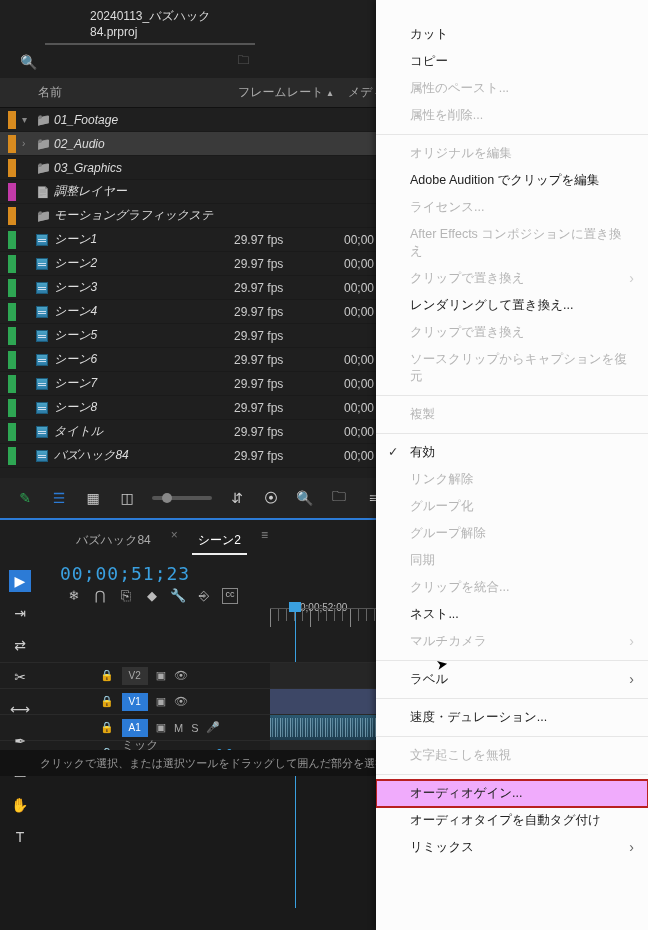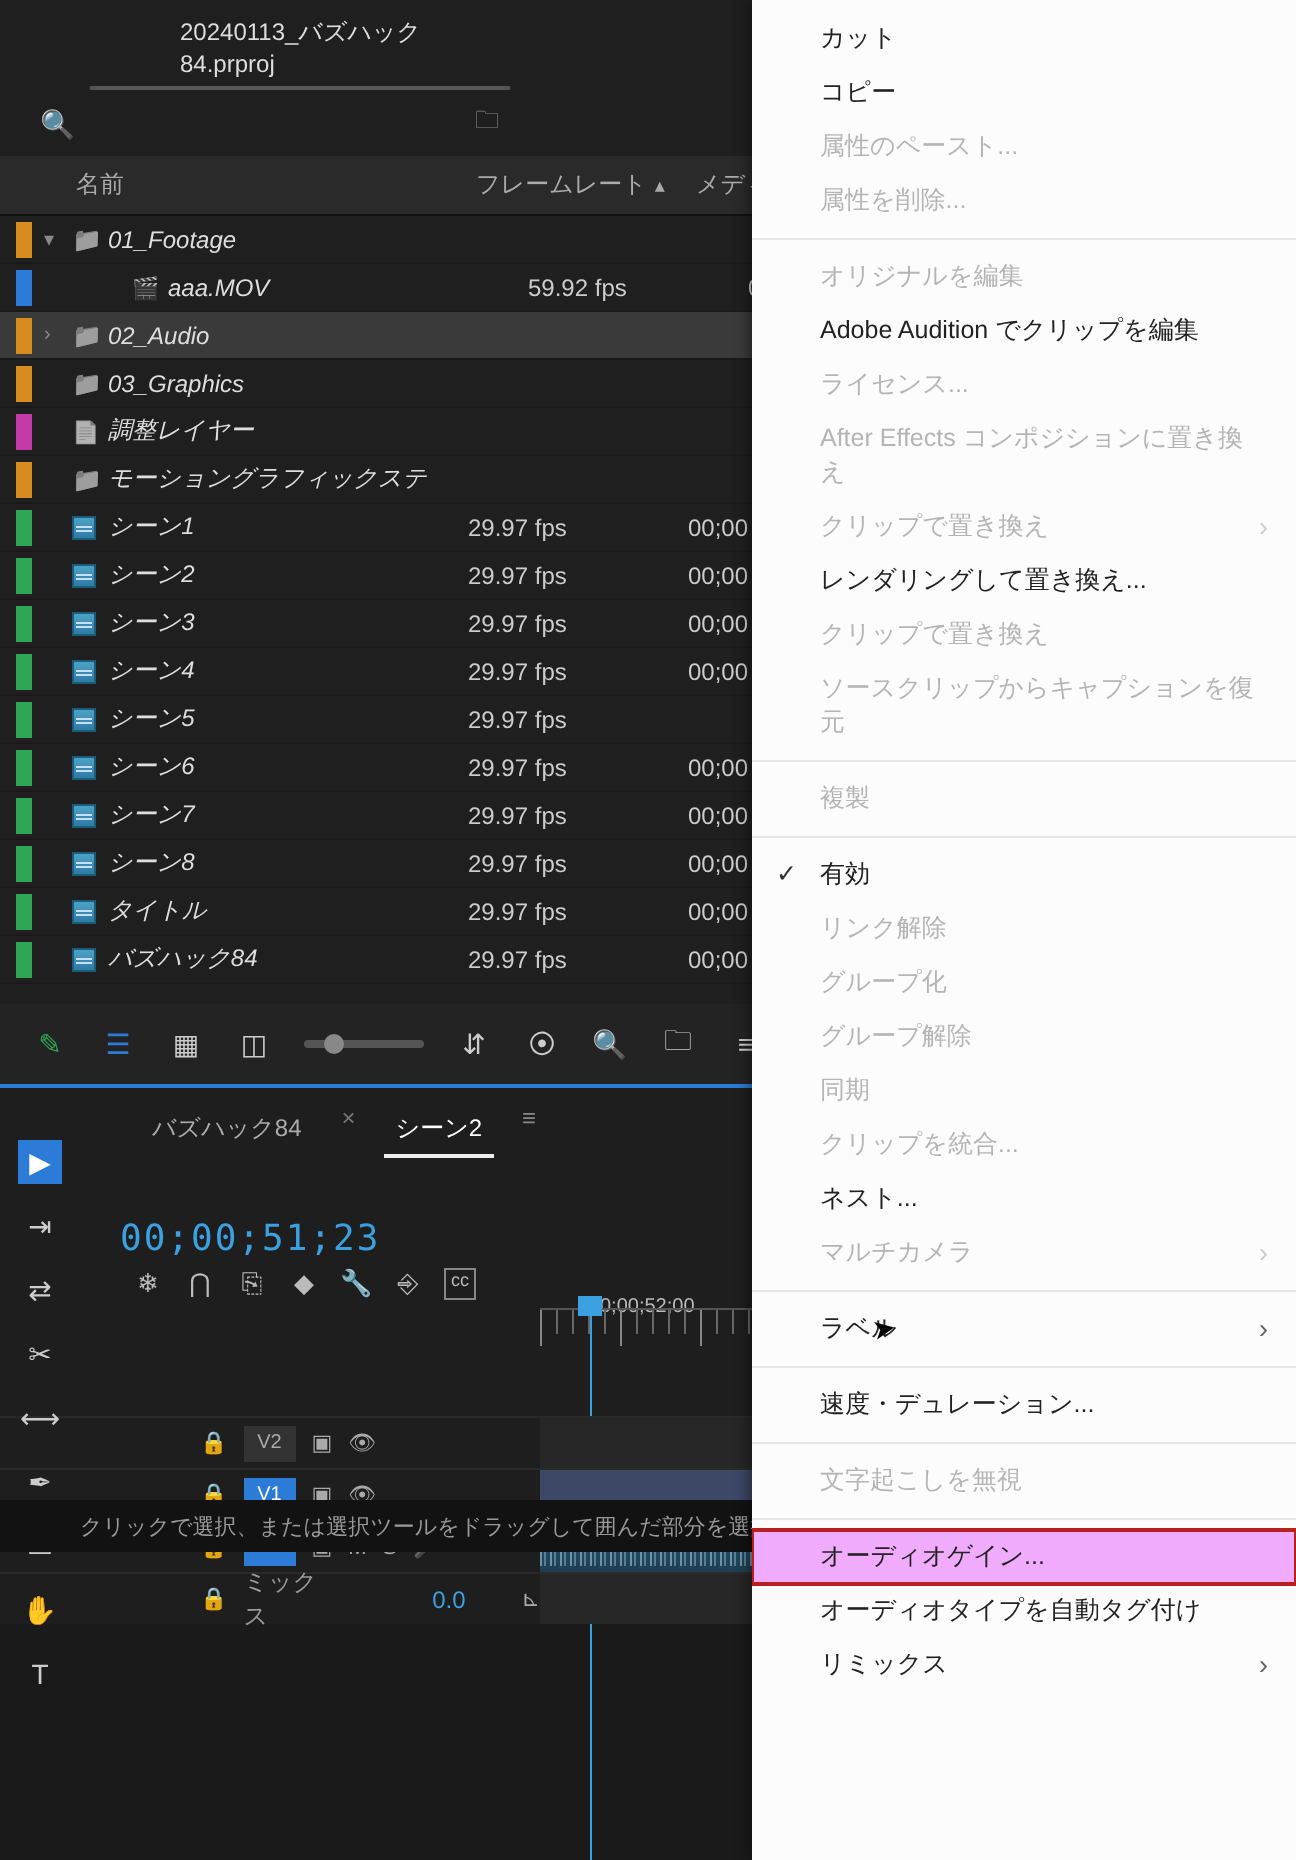--- a/index.html
+++ b/index.html
@@ -132,21 +132,20 @@
   .tl-tabs .tab { padding:4px 6px;}
   .tl-tabs .tab.active { color:#fff; border-bottom:2px solid #eee;}
   .tl-tabs .menu { color:#888;}
   .tl-head {
     display:flex; align-items:center;
     padding: 8px 0 4px 60px; gap:14px;
   }
   .timecode {
     color:#3aa0e0; font-size:18px; font-family: monospace;
     letter-spacing:1px;
-    margin-top:22px;
   }
   .tl-head .tool-row {
     display:flex; gap:10px; margin-left:6px;
   }
   .tl-head .tool-row span {
     color:#bbb; font-size:13px; width:16px; text-align:center;
   }
   .playhead {
     position:absolute; left:295px; top:0; width:1px; height:300px;
     background:#3aa0e0;
@@ -231,21 +230,21 @@
   .ctx {
     position:absolute;
     top:0; right:0;
     width:272px;
     height: 930px;
     background:#fcfcfc;
     color:#222;
     font-size:12.5px;
     box-shadow: -2px 0 6px rgba(0,0,0,0.4);
     overflow:hidden;
-    padding-top: 6px;
+    padding-top: 21px;
   }
   .ctx .item {
     padding: 5px 18px 5px 34px;
     position:relative;
     cursor:default;
   }
   .ctx .item.disabled { color:#b5b5b5; }
   .ctx .item.check::before {
     content:"✓"; position:absolute; left:12px; color:#333;
   }
@@ -294,30 +293,20 @@
   <div id="rows">
       <div class="row">
         <div class="swatch c-orange"></div>
         <div class="arrow">▾</div>
         <div class="folder-ico">
           <span class="ico-folder"></span>
         </div>
         <div class="name">01_Footage</div>
         <div class="fps"></div>
         <div class="media"></div>
-      </div>
-      <div class="row">
-        <div class="swatch c-blue"></div>
-        <div class="arrow"></div>
-        <div class="folder-ico" style="margin-left: 30px;">
-          <span class="ico-clip"></span>
-        </div>
-        <div class="name">aaa.MOV</div>
-        <div class="fps">59.92 fps</div>
-        <div class="media">00:00</div>
       </div>
       <div class="row sel">
         <div class="swatch c-orange"></div>
         <div class="arrow">›</div>
         <div class="folder-ico">
           <span class="ico-folder"></span>
         </div>
         <div class="name">02_Audio</div>
         <div class="fps"></div>
         <div class="media"></div>

